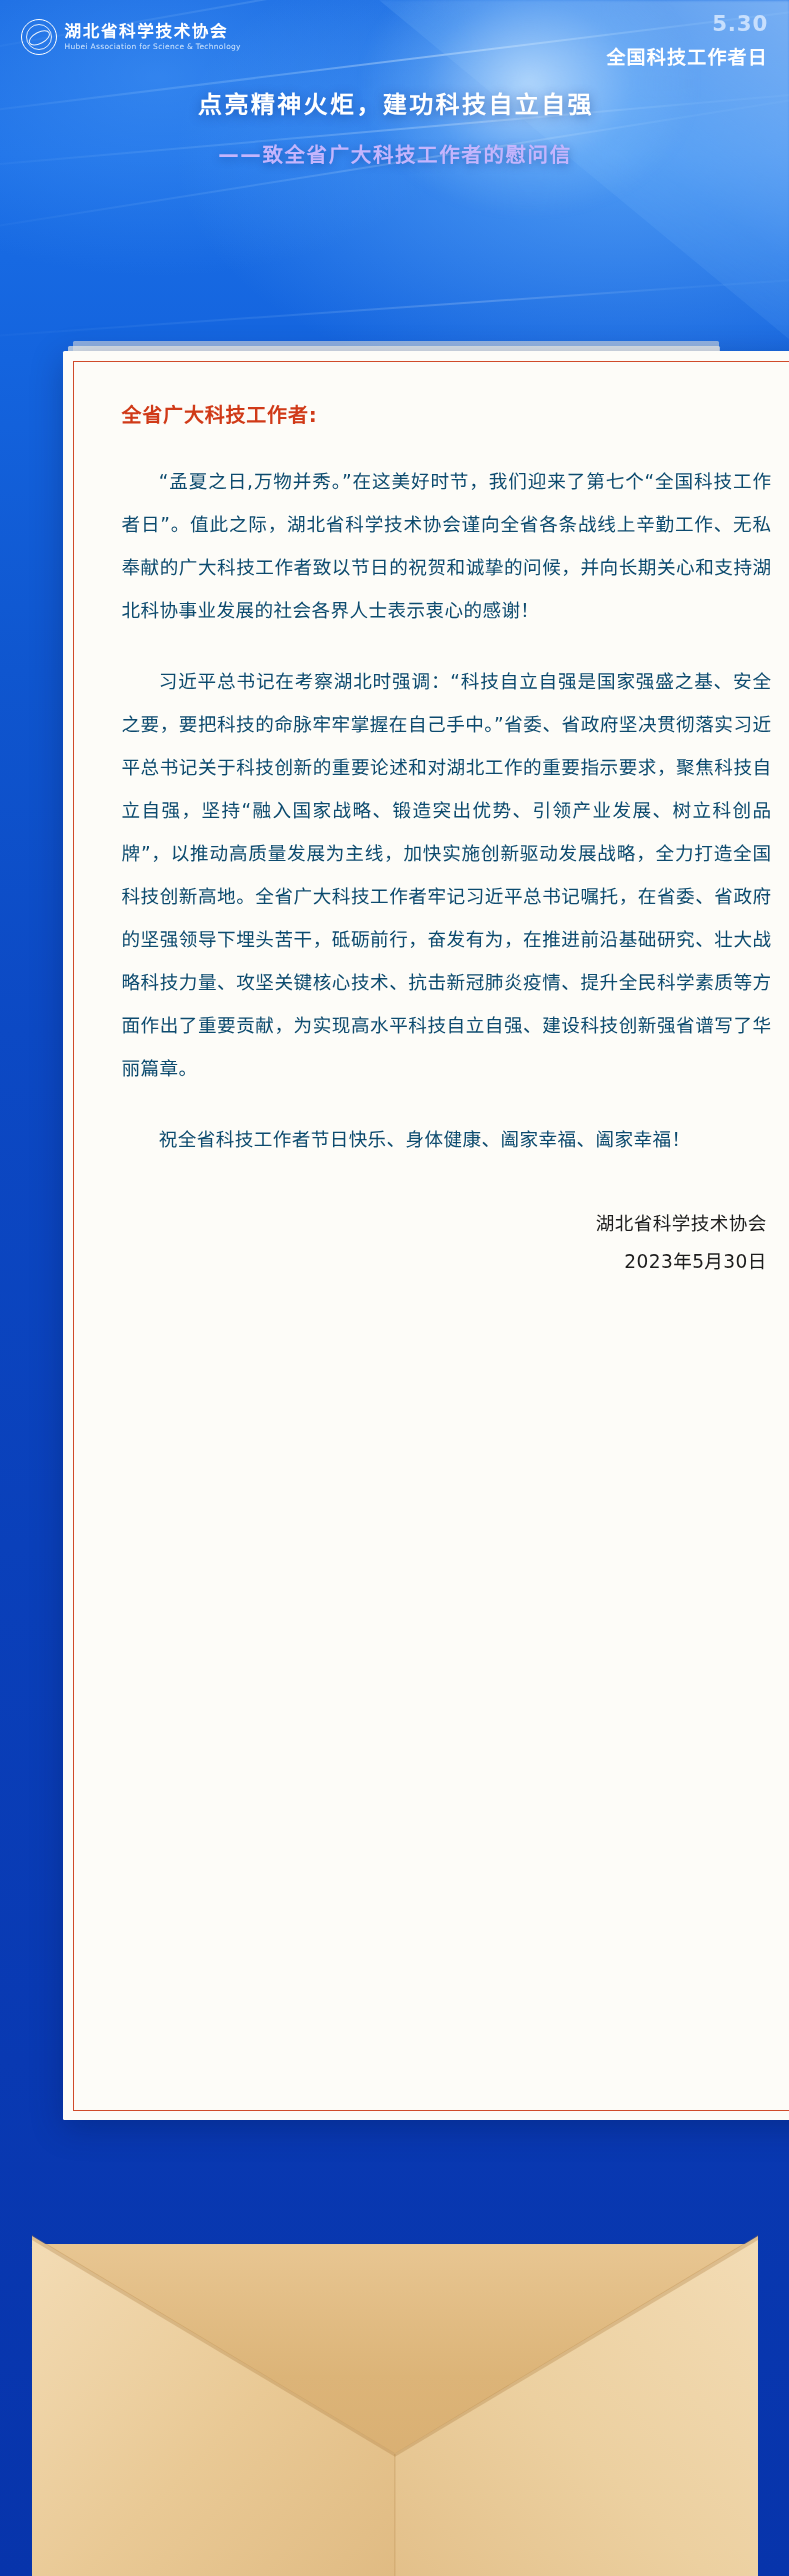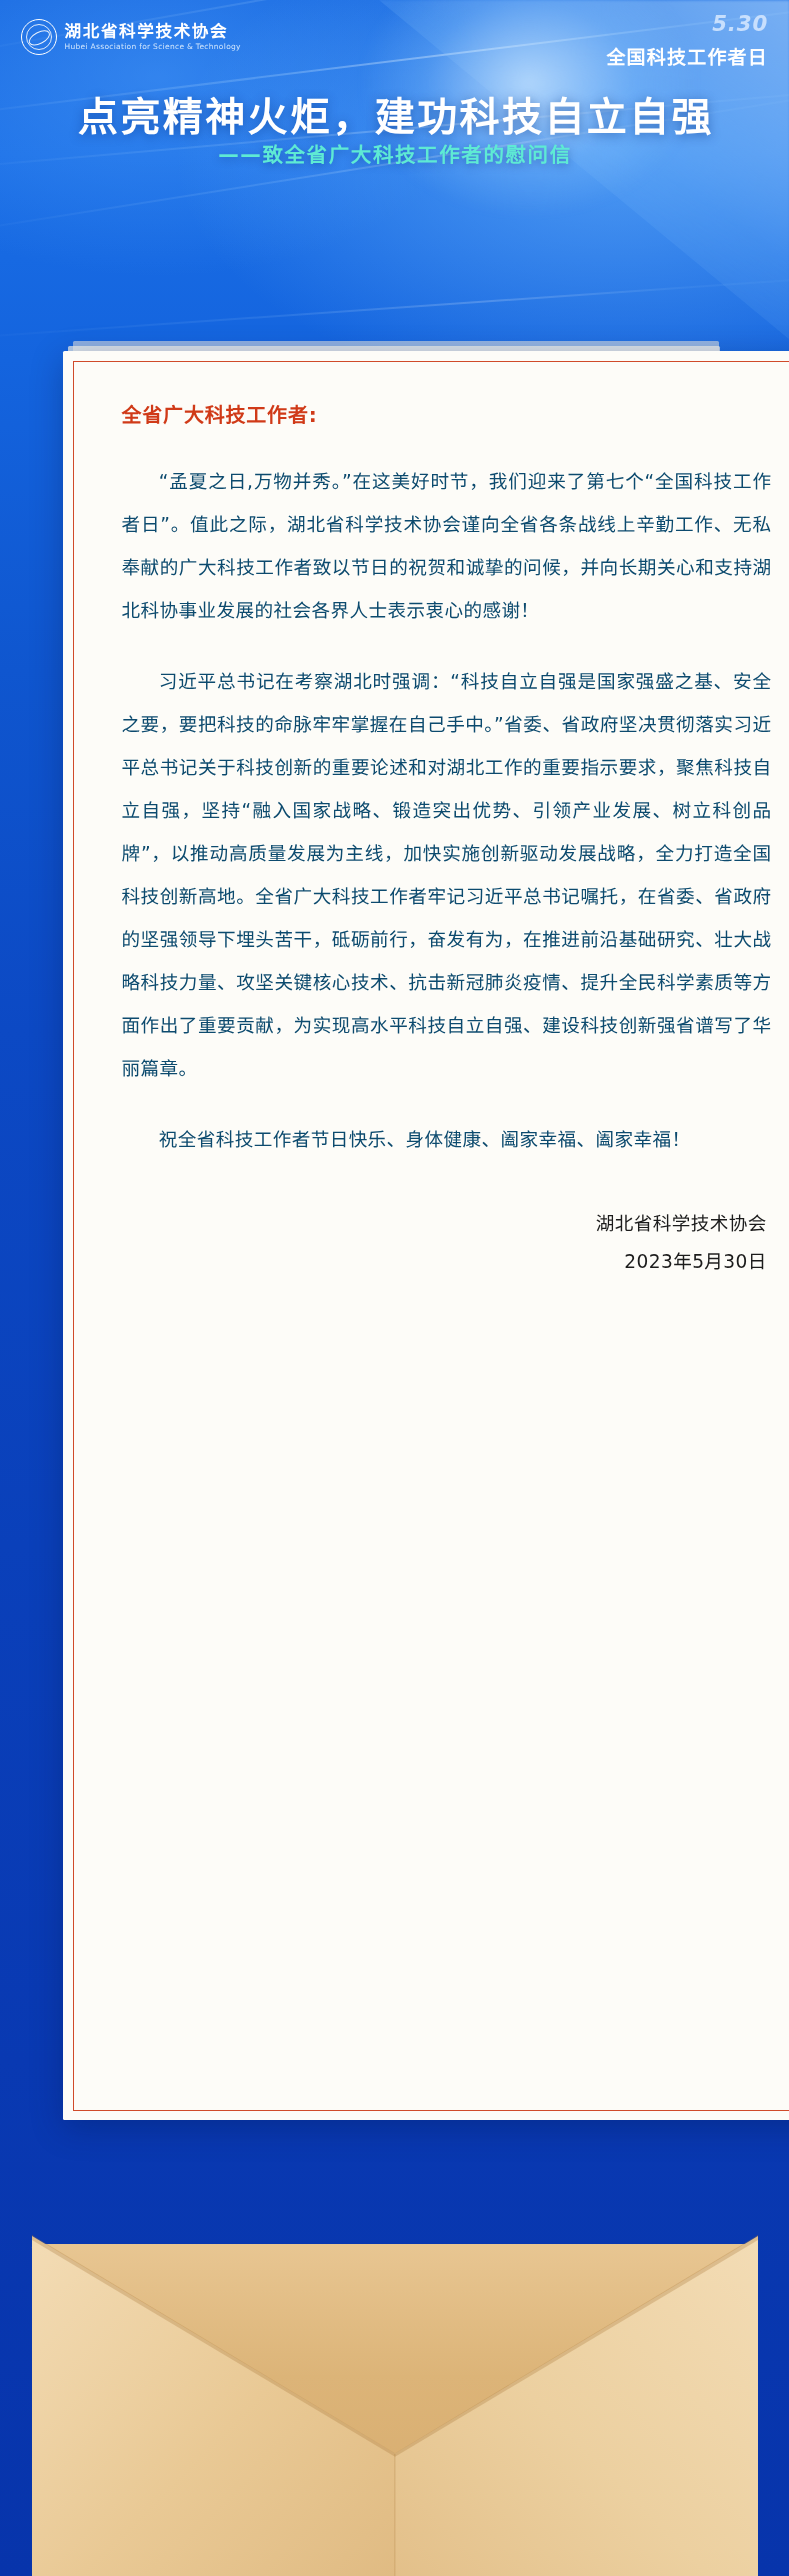--- a/index.html
+++ b/index.html
@@ -106,48 +106,47 @@
   }
   .day-mark {
     position: absolute;
     top: 12.6px; right: 22px;
     text-align: right;
   }
   .day-num {
     color: #d8e9ff;
     font-size: 21.3px;
     font-weight: bold;
-    font-style: italic;
     letter-spacing: 0.8px;
     line-height: 1;
     opacity: .85;
   }
   .day-label {
     margin-top: 12px;
     color: #ffffff;
     font-size: 19px;
     font-weight: bold;
     letter-spacing: 1.2px;
     line-height: 1.2;
   }
   .headline {
     position: absolute;
     top: 85px; left: 2px; right: 0;
     text-align: center;
     color: #ffffff;
-    font-size: 40px;
+    font-size: 24px;
     font-weight: bold;
     letter-spacing: 2.4px;
     text-shadow: 0 1.6px 11px rgba(0,40,120,0.45);
   }
   .subheadline {
     position: absolute;
     top: 138px; left: 0; right: 0;
     text-align: center;
-    color: #5eead4;
+    color: #c4b5fd;
     font-size: 20.5px;
     font-weight: bold;
     letter-spacing: 1.6px;
     text-shadow: 0 1.6px 8px rgba(0,40,120,0.4);
   }
 
   
   .letter-shadow-a {
     position: absolute;
     top: 341px; left: 73px;

